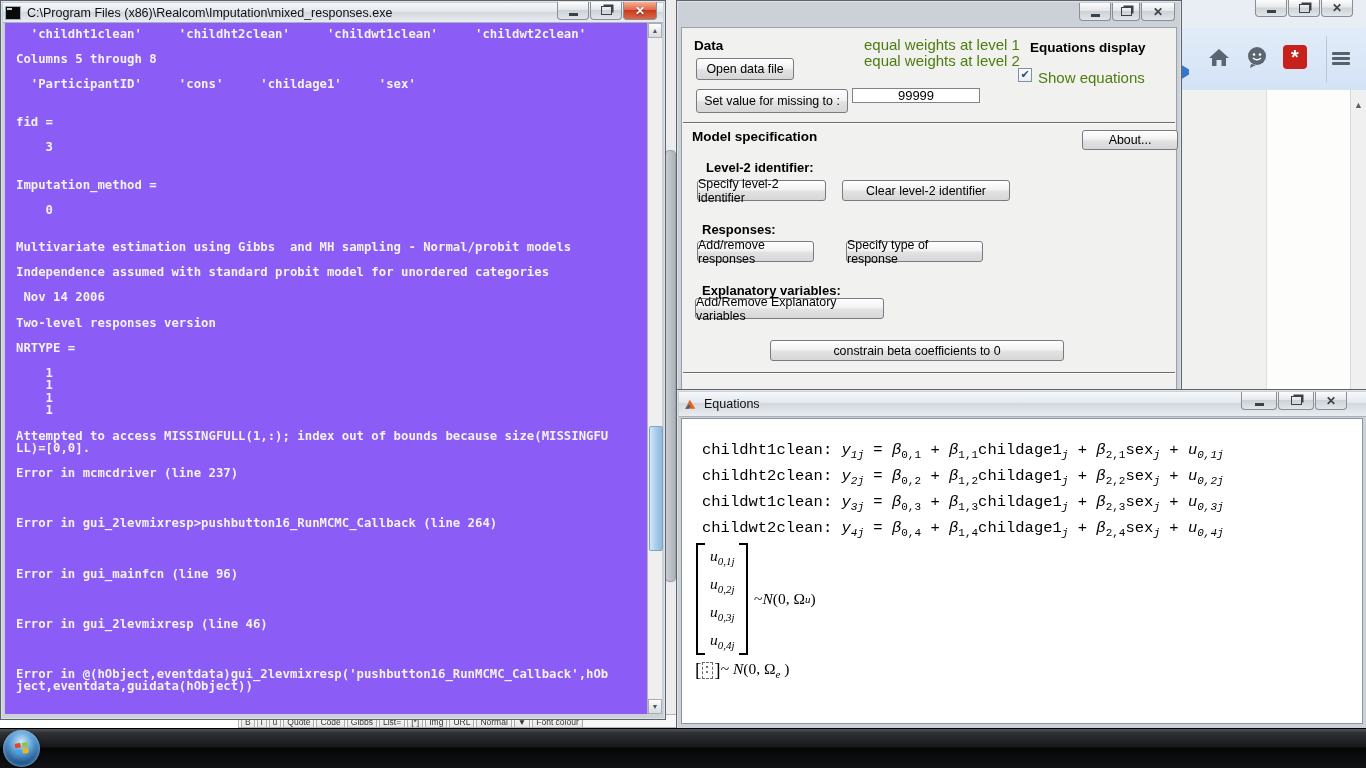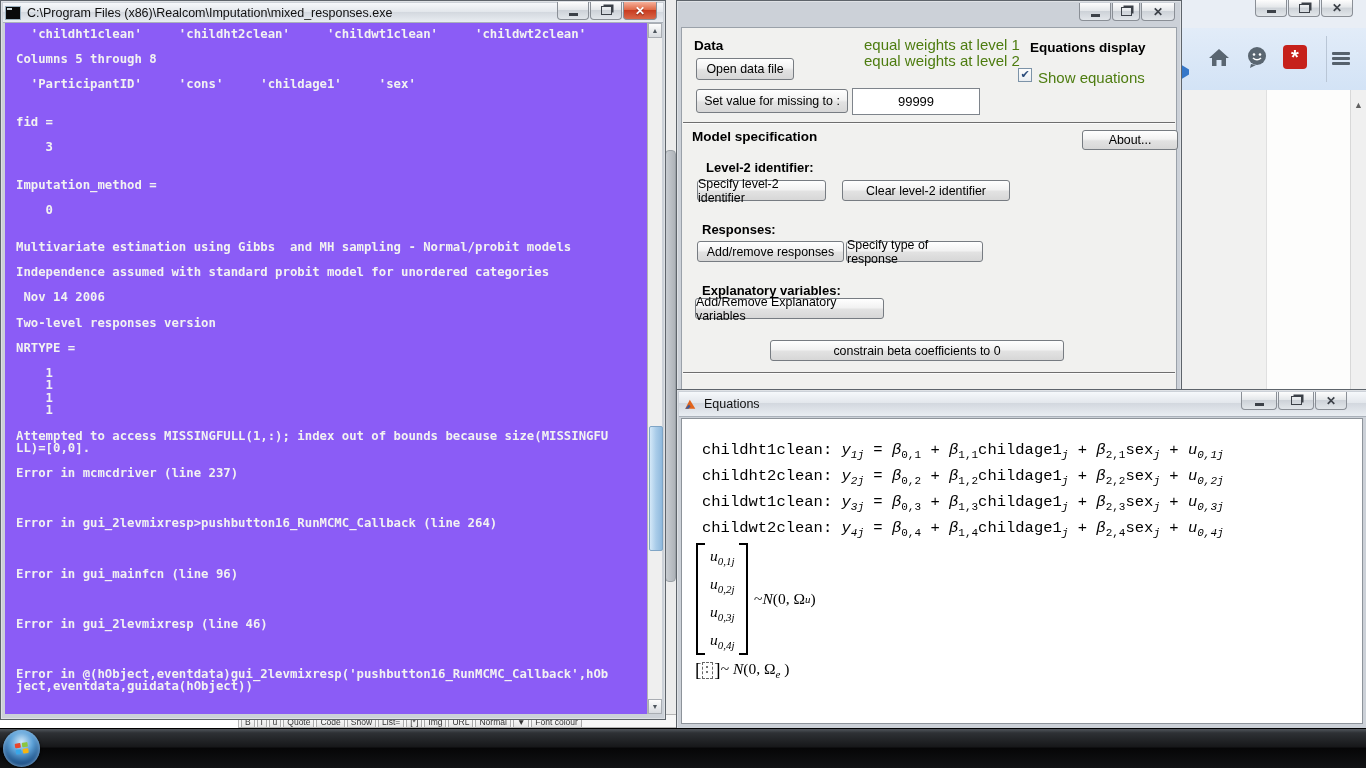--- a/index.html
+++ b/index.html
@@ -187,21 +187,21 @@
   <div class="abs ff-scroll">
     <div class="thumb"></div>
   </div>
 
   <div class="abs editor-strip">
       <span class="mini-btn">B</span>
       <span class="mini-btn">i</span>
       <span class="mini-btn">u</span>
       <span class="mini-btn">Quote</span>
       <span class="mini-btn">Code</span>
-      <span class="mini-btn">Show</span>
+      <span class="mini-btn">Gibbs</span>
       <span class="mini-btn">List=</span>
       <span class="mini-btn">[*]</span>
       <span class="mini-btn">Img</span>
       <span class="mini-btn">URL</span>
       <span class="mini-btn">Normal</span>
       <span class="mini-btn">▼</span>
       <span class="mini-btn">Font colour</span>
     </div>
 
   <div class="win console-win">
@@ -299,33 +299,33 @@
       <div class="lbl" style="left:182px;top:8px;">equal weights at level 1</div>
       <div class="lbl" style="left:182px;top:24px;">equal weights at level 2</div>
       <div class="sec-head" style="left:348px;top:12px;">Equations display</div>
 
       <div class="btn" style="left:14px;top:30px;width:98px;height:22px;">Open data file</div>
 
       <div class="cbx checked" style="left:336px;top:40px;"></div>
       <div class="lbl" style="left:356px;top:41px;">Show equations</div>
 
       <div class="btn" style="left:14px;top:61px;width:152px;height:24px;">Set value for missing to :</div>
-      <input class="txtfield" style="left: 170px; top: 60px; width: 128px; height: 27px;" value="99999">
+      <input class="txtfield" style="left: 170px; top: 60px; width: 128px; height: 15px;" value="99999">
 
       <div class="sepline" style="top:94px;"></div>
 
       <div class="sec-head" style="left:10px;top:101px;">Model specification</div>
       <div class="btn" style="left:400px;top:102px;width:96px;height:20px;">About...</div>
 
       <div class="sec-head" style="left:24px;top:132px;font-size:13px;">Level-2 identifier:</div>
       <div class="btn" style="left:15px;top:152px;width:129px;height:21px;">Specify level-2 identifier</div>
       <div class="btn" style="left:160px;top:152px;width:168px;height:21px;">Clear level-2 identifier</div>
 
       <div class="sec-head" style="left:20px;top:194px;font-size:13px;">Responses:</div>
-      <div class="btn" style="left:15px;top:213px;width:147px;height:21px;">Add/remove responses</div>
+      <div class="btn" style="left:15px;top:213px;width:117px;height:21px;">Add/remove responses</div>
       <div class="btn" style="left:164px;top:213px;width:137px;height:21px;">Specify type of response</div>
 
       <div class="sec-head" style="left:20px;top:255px;font-size:13px;">Explanatory variables:</div>
       <div class="btn" style="left:13px;top:270px;width:189px;height:21px;">Add/Remove Explanatory variables</div>
 
       <div class="btn" style="left:88px;top:312px;width:294px;height:21px;">constrain beta coefficients to 0</div>
 
       <div class="sepline" style="top:344px;"></div>
     </div>
   </div>

